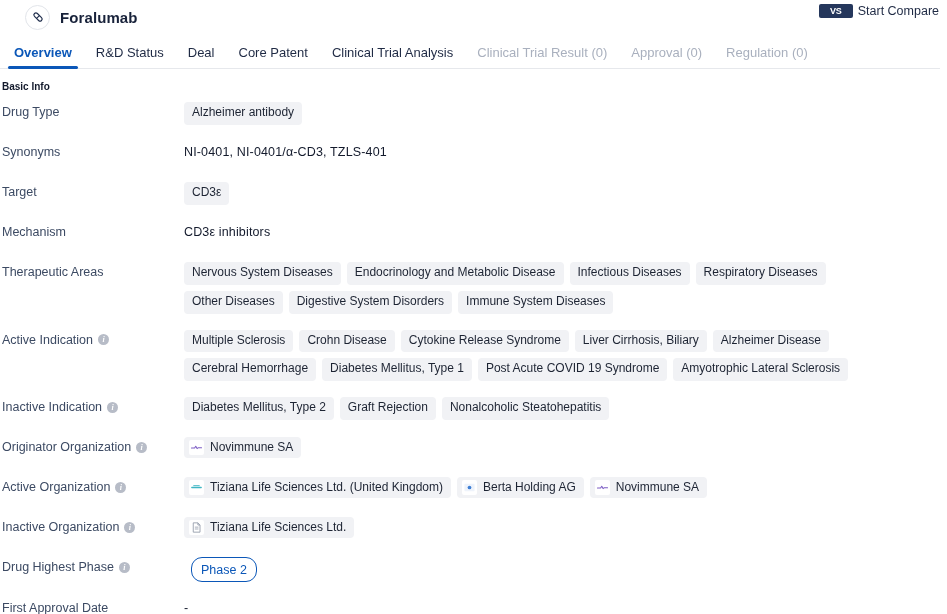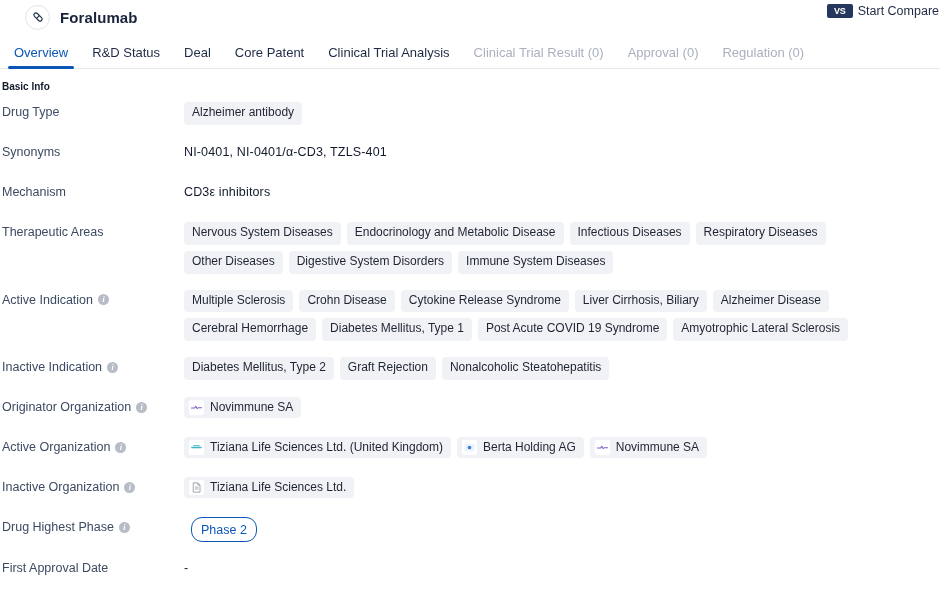--- a/index.html
+++ b/index.html
@@ -42,21 +42,21 @@
   .compare-btn {
     position: absolute;
     right: 8px;
     top: 4px;
     display: flex;
     align-items: center;
     gap: 5px;
     cursor: pointer;
   }
   .vs-badge {
-    width: 26px; height: 14px;
+    width: 34px; height: 14px;
     background: #25375c;
     color: #ffffff;
     border-radius: 2px;
     font-size: 9px;
     font-weight: bold;
     display: flex; align-items: center; justify-content: center;
     letter-spacing: -0.2px;
   }
   .compare-label {
     font-size: 12.5px;
@@ -78,21 +78,21 @@
     font-size: 13px;
     color: #1f2a44;
     padding: 0 12px 9px 12px;
     cursor: pointer;
     white-space: nowrap;
     position: relative;
     line-height: 1;
   }
   .tab.active {
     color: #0b57b8;
-    font-weight: normal;
+    font-weight: bold;
   }
   .tab.active::after {
     content: "";
     position: absolute;
     left: 6px; right: 6px; bottom: -1px;
     height: 3px;
     background: #0b57b8;
     border-radius: 2px;
   }
   .tab.disabled {
@@ -241,20 +241,28 @@
 
   <div class="row">
     <div class="row-label">
       <span>Synonyms</span>
     </div>
     <div class="row-value">
       <span class="plain-text">NI-0401,  NI-0401/α-CD3,  TZLS-401</span>
     </div>
   </div>
 
+  <div class="row">
+    <div class="row-label">
+      <span>Target</span>
+    </div>
+    <div class="row-value">
+      <span class="chip">CD3ε</span>
+    </div>
+  </div>
 
   <div class="row">
     <div class="row-label">
       <span>Mechanism</span>
     </div>
     <div class="row-value">
       <span class="plain-text">CD3ε inhibitors</span>
     </div>
   </div>
 

